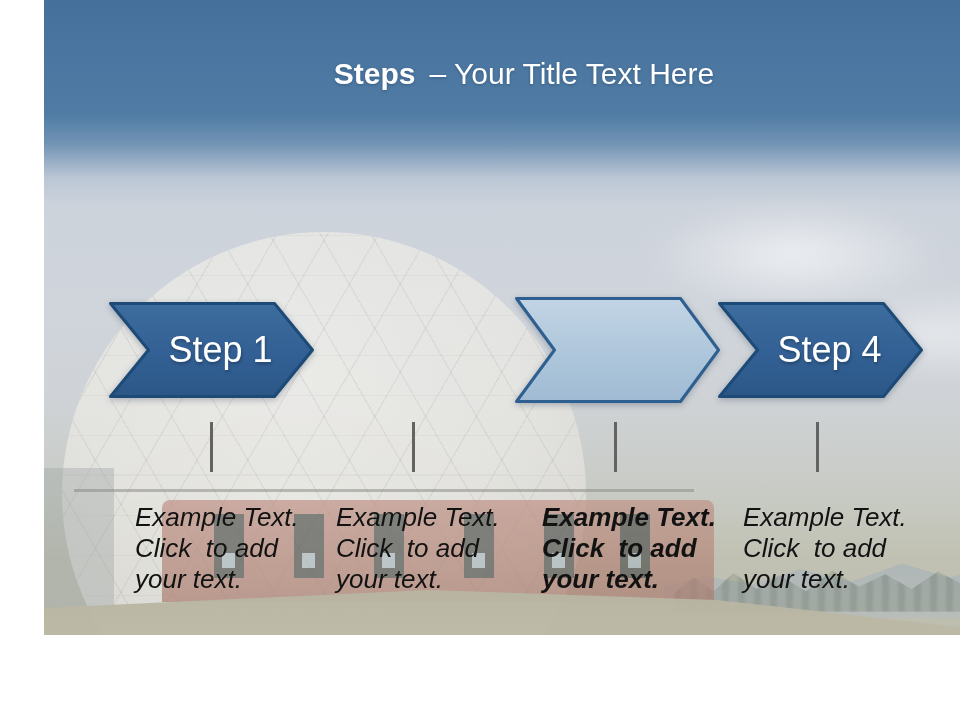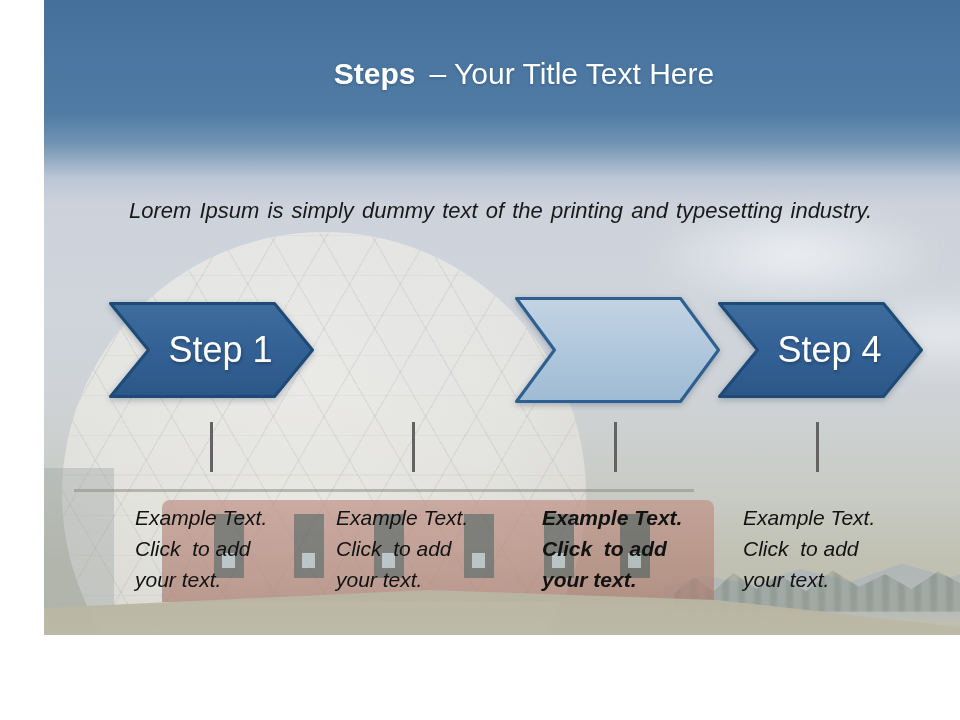--- a/index.html
+++ b/index.html
@@ -89,21 +89,21 @@
   .st-dark-bot{stop-color:var(--step-dark-fill-bottom,#2b5787);}
   .st-light-top{stop-color:var(--step-light-fill-top,#c2d4e4);}
   .st-light-mid{stop-color:var(--step-light-fill-mid,#aec6db);}
   .st-light-bot{stop-color:var(--step-light-fill-bottom,#9fbbd3);}
   .poly-dark{fill:url(#gradDark);stroke:var(--step-dark-border,#1d4a76);stroke-width:3;stroke-linejoin:round;}
   .poly-light{fill:url(#gradLight);stroke:var(--step-light-border,#2d5f90);stroke-width:3;stroke-linejoin:round;}
   
   .tick{position:absolute;top:422px;width:3px;height:50px;background:var(--tick-gray,#636363);}
   .caption{
     position:absolute;top:502px;width:175px;
-    font-size:21px;line-height:31px;font-style:italic;color:#121212;
+    font-size:26px;line-height:31px;font-style:italic;color:#121212;
     white-space:pre-wrap;
   }
   .caption.bold{font-weight:bold;}
 </style>
 </head>
 <body>
 
 <div class="slide">
 
   <div class="bg-layer cloud cloud1"></div>
@@ -122,21 +122,20 @@
     <div class="door d5"></div>
     <div class="door d6"></div>
   </div>
   <div class="bg-layer grass"></div>
 
   <div class="bg-layer header"></div>
   <div class="title">
     <span class="emph">Steps</span><span class="rest">– Your Title Text Here</span>
   </div>
 
-  <div class="intro">Lorem Ipsum is simply dummy text of the printing and typesetting industry.</div>
 
   <svg width="0" height="0" style="position:absolute" aria-hidden="true">
     <defs>
       <linearGradient id="gradDark" x1="0" y1="0" x2="0" y2="1">
         <stop offset="0" class="st-dark-top"></stop>
           <stop offset="0.55" class="st-dark-mid"></stop>
           <stop offset="1" class="st-dark-bot"></stop>
       </linearGradient>
       <linearGradient id="gradLight" x1="0" y1="0" x2="0" y2="1">
         <stop offset="0" class="st-light-top"></stop>

